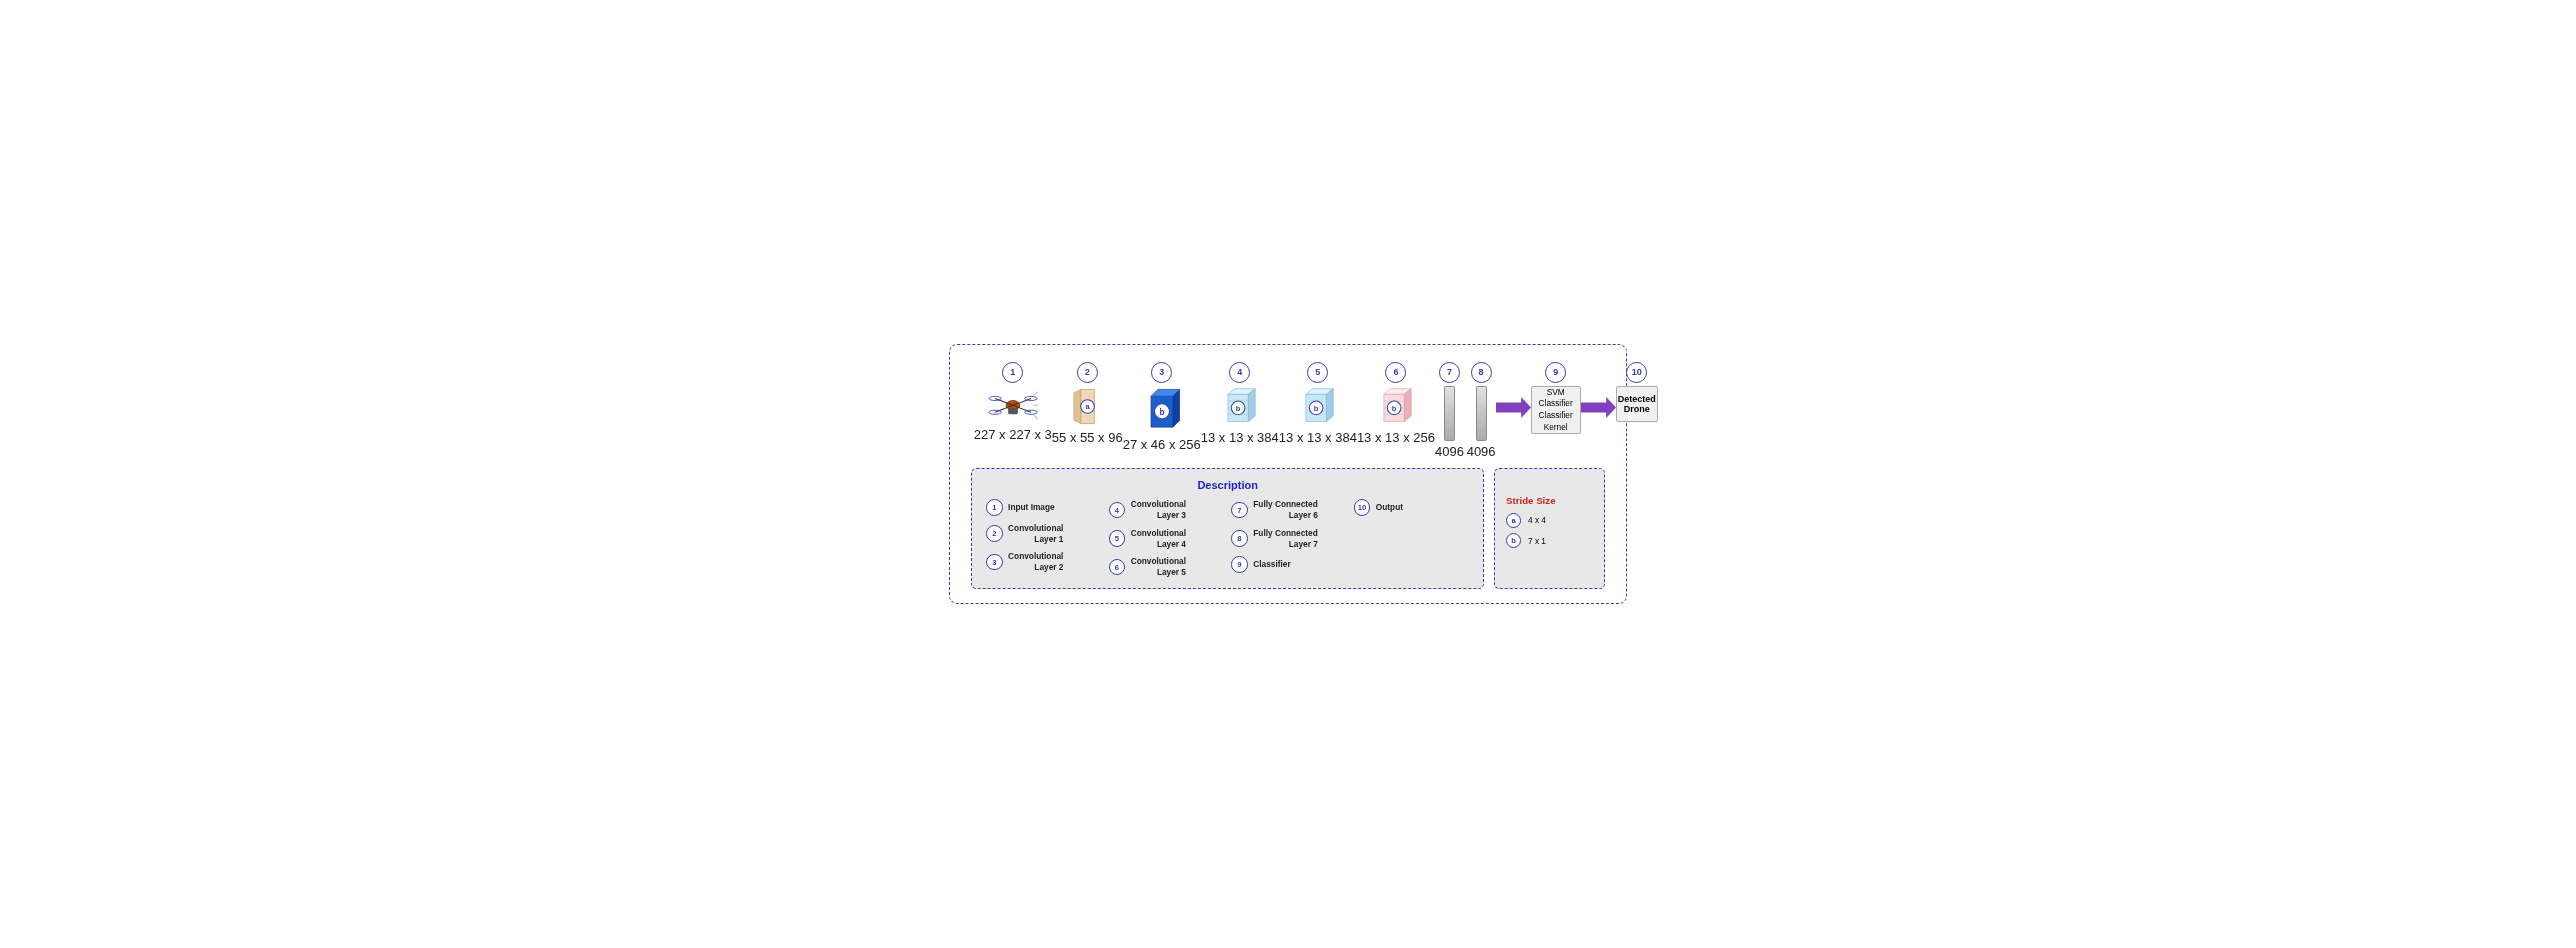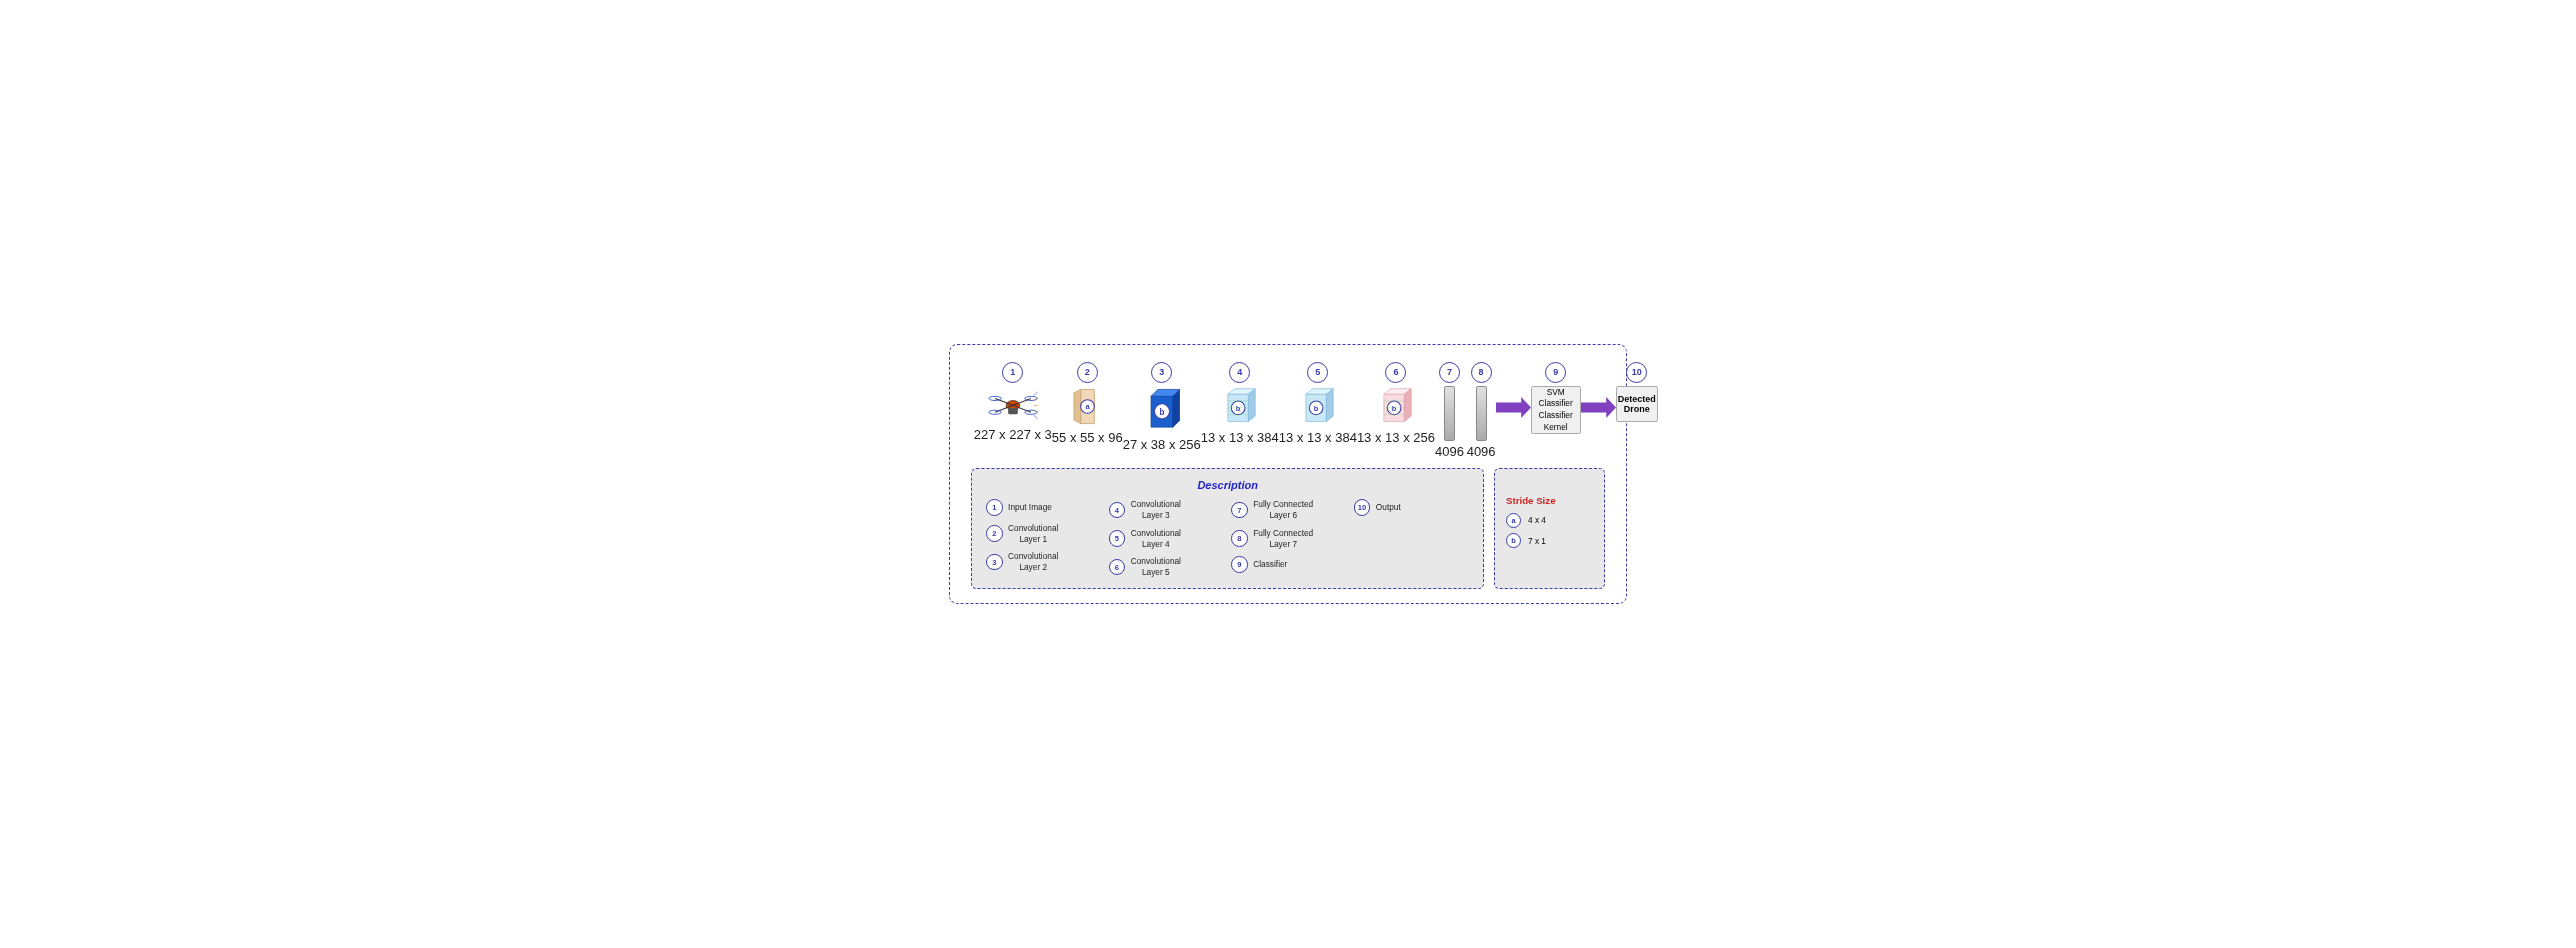--- a/index.html
+++ b/index.html
@@ -84,37 +84,37 @@
       background: #e8e8e8;
       padding: 9.7px 14px 9.7px 14px;
       flex: 1;
     }
     .description-title {
       text-align: center;
       font-size: 11px;
       font-weight: bold;
       color: #2222cc;
       margin-bottom: 8.3px;
-      font-style: italic;
     }
     .description-grid {
       display: grid;
       grid-template-columns: 1fr 1fr 1fr 1fr;
       gap: 4.1px 7px;
     }
     .desc-item {
       display: flex;
       align-items: center;
       gap: 5.5px;
       font-size: 8.3px;
       color: #222;
     }
     .desc-item-text {
-      text-align: center;
+      text-align: right;
       line-height: 1.3;
+      font-weight: bold;
     }
     .stride-box {
       border: 1.4px dashed #3a3aaa;
       border-radius: 5.5px;
       background: #e8e8e8;
       padding: 8.3px 11px;
       width: 111px;
       flex-shrink: 0;
     }
     .stride-title {
@@ -216,21 +216,21 @@
 
         <polygon points="10,15 42,15 42,60 10,60" fill="#1a5fcc" stroke="#0a3fa0" stroke-width="1"></polygon>
 
         <polygon points="10,15 42,15 52,5 20,5" fill="#4488ee" stroke="#0a3fa0" stroke-width="1"></polygon>
 
         <polygon points="42,15 52,5 52,50 42,60" fill="#1040a0" stroke="#0a3fa0" stroke-width="1"></polygon>
 
         <circle cx="26" cy="37" r="11" fill="white" stroke="#3a3aaa" stroke-width="1.5"></circle>
         <text x="26" y="42" text-anchor="middle" fill="#3a3aaa" font-size="12" font-weight="bold">b</text>
       </svg>
-      <div class="dim-label">27 x 38 x 256</div>
+      <div class="dim-label">27 x 46 x 256</div>
     </div>
 
     <div style="flex:1; position:relative; height:55px; margin-top:23.5px;">
       <svg width="100%" height="35" viewBox="0 0 60 50" preserveAspectRatio="none">
         <line x1="0" y1="10" x2="60" y2="5" stroke="#44cc88" stroke-width="1"></line>
         <line x1="0" y1="18" x2="60" y2="15" stroke="#44cc88" stroke-width="1"></line>
         <line x1="0" y1="25" x2="60" y2="25" stroke="#44cc88" stroke-width="1"></line>
         <line x1="0" y1="32" x2="60" y2="35" stroke="#44cc88" stroke-width="1"></line>
         <line x1="0" y1="40" x2="60" y2="45" stroke="#44cc88" stroke-width="1"></line>
       </svg>

